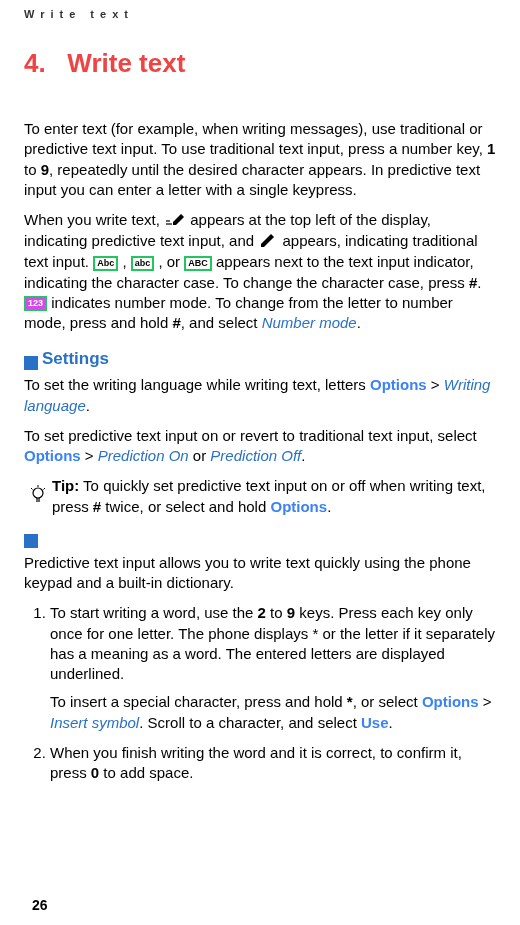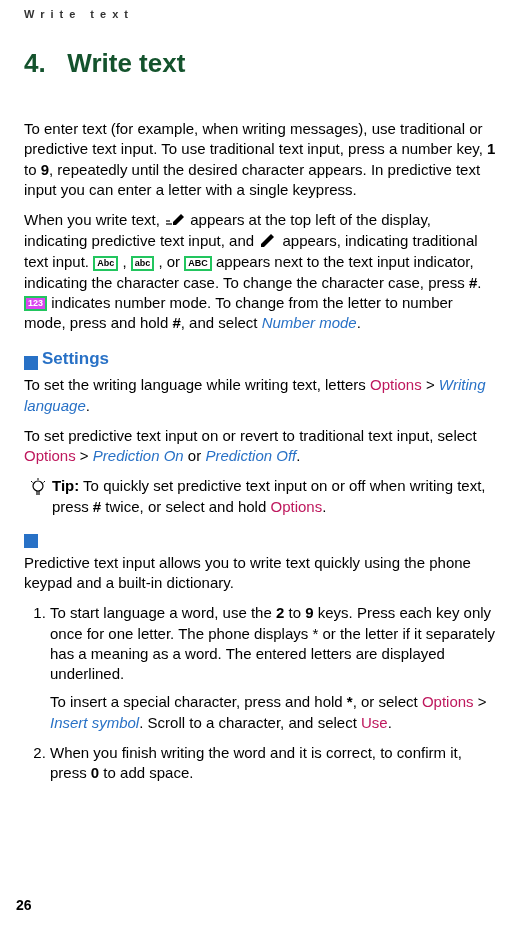--- a/index.html
+++ b/index.html
@@ -15,21 +15,21 @@
     .running-head {
       font-size: 11px;
       letter-spacing: 6px;
       font-weight: bold;
       color: #333;
       margin-bottom: 28px;
     }
     .chapter-title {
       font-size: 26px;
       font-weight: bold;
-      color: #14532d;
+      color: #ef4444;
       margin-bottom: 40px;
     }
     .body-text {
       font-size: 15px;
       line-height: 1.35;
       margin-bottom: 10px;
       color: #000;
     }
     .section-head {
       font-size: 17px;
@@ -44,21 +44,21 @@
       display: inline-block;
       width: 14px;
       height: 14px;
       background: #2871c6;
       margin-right: 4px;
       vertical-align: baseline;
       position: relative;
       top: 1px;
     }
     .ui-text { color: #2871c6; font-style: italic; }
-    .ui-text-b { color: #be185d; font-weight: normal; margin-top: 28px; }
+    .ui-text-b { color: #3b82f6; font-weight: bold; margin-top: 28px; }
     .bold { font-weight: bold; }
     .icon-box {
       display: inline-block;
       border: 2px solid #22c55e;
       font-size: 9px;
       padding: 0 2px;
       font-weight: bold;
       vertical-align: middle;
       line-height: 11px;
       font-family: Arial, sans-serif;
@@ -66,36 +66,36 @@
     .icon-box.filled {
       background: #d946ef;
       color: #fff;
     }
     .icon-pencil {
       display: inline-block;
       vertical-align: middle;
     }
     .tip-row {
       display: flex;
-      align-items: flex-start;
+      align-items: center;
       margin-bottom: 10px;
     }
     .tip-icon {
       flex: 0 0 28px;
       text-align: center;
       padding-top: 2px;
     }
     .tip-text { flex: 1; font-size: 15px; line-height: 1.35; }
     ol.numbered { list-style: decimal; padding-left: 26px; }
     ol.numbered li { font-size: 15px; line-height: 1.35; margin-bottom: 10px; }
     .sub-para { margin-top: 8px; }
     .page-num {
       position: absolute;
       bottom: 12px;
-      left: 16px;
+      left: 32px;
       font-weight: bold;
       font-size: 14px;
     }
   </style>
 </head>
 <body>
 
 <div class="running-head">Write text</div>
 
 <div class="chapter-title">
@@ -160,21 +160,21 @@
 </div>
 
 <div class="section-head">
   <span class="sq"></span>
 </div>
 
 <p class="body-text">Predictive text input allows you to write text quickly using the phone keypad and a built-in dictionary.</p>
 
 <ol class="numbered">
   <li>
-    <span>To start language a word, use the </span><span class="bold">2</span><span> to </span><span class="bold">9</span><span> keys. Press each key only once for one letter. The phone displays * or the letter if it separately has a meaning as a word. The entered letters are displayed underlined.</span>
+    <span>To start writing a word, use the </span><span class="bold">2</span><span> to </span><span class="bold">9</span><span> keys. Press each key only once for one letter. The phone displays * or the letter if it separately has a meaning as a word. The entered letters are displayed underlined.</span>
     <div class="sub-para">
       <span>To insert a special character, press and hold </span><span class="bold">*</span><span>, or select </span><span class="ui-text-b">Options</span><span> &gt; </span><span class="ui-text">Insert symbol</span><span>. Scroll to a character, and select </span><span class="ui-text-b">Use</span><span>.</span>
     </div>
   </li>
   <li>
     <span>When you finish writing the word and it is correct, to confirm it, press </span><span class="bold">0</span><span> to add space.</span>
   </li>
 </ol>
 
 <div class="page-num">26</div>

